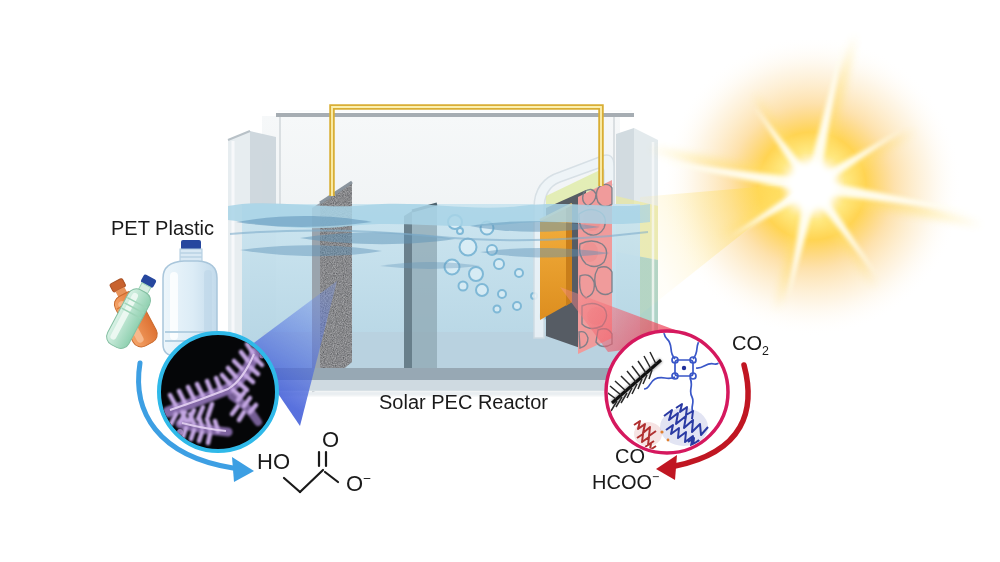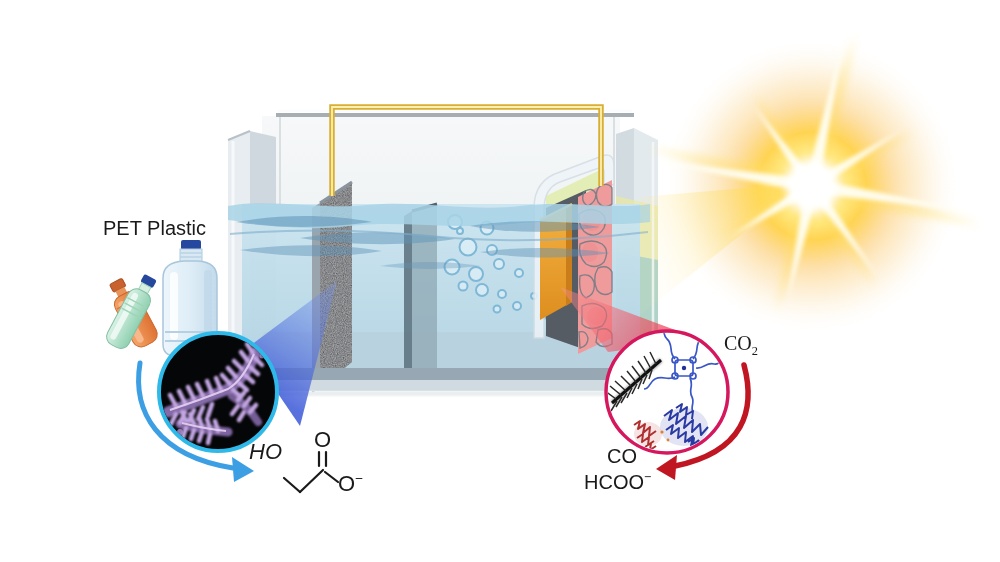--- a/index.html
+++ b/index.html
@@ -2,21 +2,21 @@
 <html style="--background: #FFFFFF; --text: #1A1A1A; --arrow-blue: #3D9FE3; --arrow-red: #C01622; --inset-left-border: #2FB9E9; --inset-right-border: #D5185E; --wire-gold: #D9AE35; --electrode-carbon: #3E4145; --electrode-orange: #EDA02F; --electrode-pink: #F09B9B; --water: #C2E0ED; --sun-yellow: #FFD84D; --dendrite-purple: #C3A6E2;"><head>
 <meta charset="utf-8">
 <style>
   html,body{margin:0;padding:0;background:#fff;}
   .stage{
     position:relative;width:1000px;height:562px;overflow:hidden;
     background:var(--background,#fff);
     font-family:"Liberation Sans",sans-serif;color:var(--text,#1a1a1a);
   }
   .stage svg{position:absolute;left:0;top:0;}
-  .label{position:absolute;white-space:nowrap;line-height:1.05;}
+  .label{position:absolute;white-space:nowrap;line-height:1.05;margin-left:8px;}
   .lbl-20{font-size:20px;}
   .lbl-22{font-size:22px;}
   .label sub{font-size:.62em;}
   .label sup{font-size:.62em;}
   
   .stroke-arrow-blue{stroke:var(--arrow-blue);}  .fill-arrow-blue{fill:var(--arrow-blue);}
   .stroke-arrow-red{stroke:var(--arrow-red);}    .fill-arrow-red{fill:var(--arrow-red);}
   .ring-left{stroke:var(--inset-left-border);}
   .ring-right{stroke:var(--inset-right-border);}
   .wire-outer{stroke:var(--wire-gold);}
@@ -343,26 +343,27 @@
     <line x1="284" y1="478" x2="300" y2="492"></line>
     <line x1="300" y1="492" x2="323" y2="470"></line>
     <line x1="319" y1="466" x2="319" y2="452"></line>
     <line x1="326" y1="466" x2="326" y2="452"></line>
     <line x1="325" y1="472" x2="338" y2="482"></line>
   </g>
 </svg>
 
 <div class="label lbl-20" style="left:103px;top:218px;">PET Plastic</div>
 
-
-<div class="label lbl-20" style="left:724px;top:333px;font-family:Liberation Serif, serif;"><span>CO</span><sub>2</sub></div>
+<div class="label lbl-20" style="left:371px;top:392px;">Solar PEC Reactor</div>
+
+<div class="label lbl-20" style="left:724px;top:333px;"><span>CO</span><sub>2</sub></div>
 
 <div class="label lbl-20" style="left:607px;top:446px;">CO</div>
 
 <div class="label lbl-20" style="left:584px;top:471px;text-align:center;"><span>HCOO</span><sup>−</sup></div>
 
-<div class="label lbl-22" style="left:249px;top:440px;font-style:italic;">HO</div>
+<div class="label lbl-22" style="left:249px;top:450px;">HO</div>
 
 <div class="label lbl-22" style="left:314px;top:428px;">O</div>
 
 <div class="label lbl-22" style="left:338px;top:472px;"><span>O</span><sup>−</sup></div>
 
 </div>
 
 </body></html>

